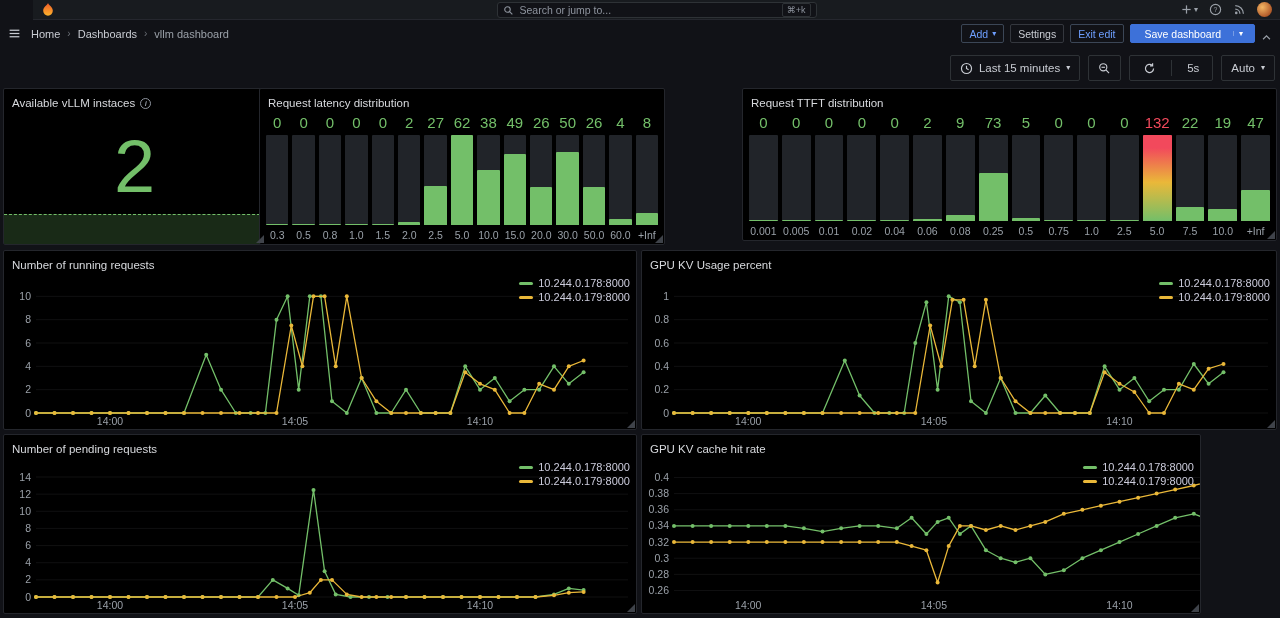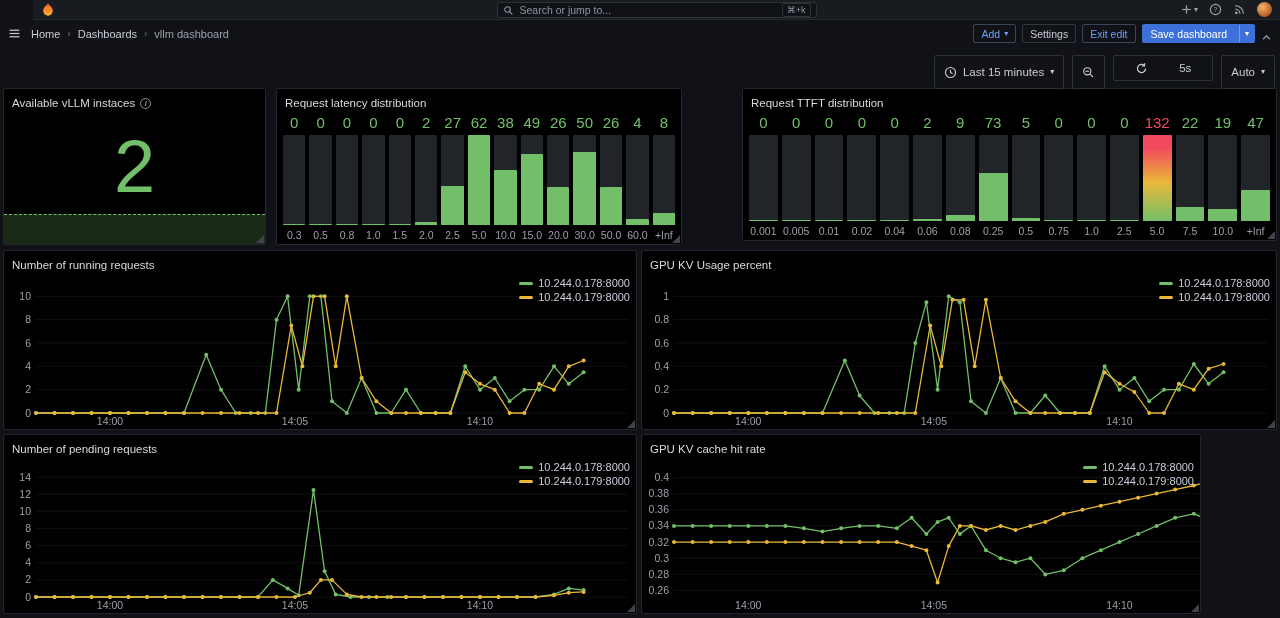--- a/index.html
+++ b/index.html
@@ -43,33 +43,33 @@
   .crumb-sep { color:#6c7077; font-size:10px; }
   .crumb { cursor:pointer; }
   .crumb.current { color:#9aa0a8; }
   .edit-actions { margin-left:auto; display:flex; align-items:flex-end; gap:6px; }
   .btn {
     height:19px; display:flex; align-items:center; gap:4px; border:1px solid #34373e;
     border-radius:2px; padding:0 7px; font-size:10.5px; color:#c9ccd3;
     background:transparent; cursor:pointer; white-space:nowrap;
   }
   .btn.blue-text { color:#6e9fff; border-color:#3b4656; }
-  .btn.primary { background:#3d71d9; border-color:#3d71d9; color:#fff; padding:0; }
+  .btn.primary { background:#3d71d9; border-color:#3d71d9; color:#fff; padding:6px; }
   .btn.primary .main { padding:0 8px; display:flex; align-items:center; height:100%; }
   .btn.primary .caret-seg {
     border-left:1px solid rgba(255,255,255,0.3); padding:0 5px;
     display:flex; align-items:center; height:100%;
   }
   .caret { font-size:8px; line-height:1; }
 
   
   .controls { position:absolute; top:55px; right:5px; height:26px; display:flex; gap:8px; z-index:4; }
   .ctrl {
     display:flex; align-items:center; gap:6px; border:1px solid #2e3236; border-radius:2px;
-    padding:16px 9px; height:26px; font-size:11.5px; color:#c9ccd3; background:transparent; cursor:pointer;
+    padding:8px 9px; height:26px; font-size:11.5px; color:#c9ccd3; background:transparent; cursor:pointer;
   }
   .ctrl .seg { display:flex; align-items:center; gap:6px; height:100%; }
   .ctrl .divider { width:1px; height:100%; background:#2e3236; margin:0 8px; }
 
   
   .panel {
     position:absolute; background:#000000; border:1px solid #24262c; border-radius:2px;
     display:flex; flex-direction:column; overflow:hidden;
   }
   .phead {
@@ -214,21 +214,21 @@
     <span>Last 15 minutes</span>
     <span class="caret">▾</span>
   </div>
   <div class="ctrl">
     <svg width="13" height="13" viewBox="0 0 16 16">
       <circle cx="6.5" cy="6.5" r="4.4" stroke="#c9ccd3" fill="none" stroke-width="1.4"></circle>
       <line x1="4.3" y1="6.5" x2="8.7" y2="6.5" stroke="#c9ccd3" stroke-width="1.4"></line>
       <line x1="9.8" y1="9.8" x2="13.6" y2="13.6" stroke="#c9ccd3" stroke-width="1.4"></line>
     </svg>
   </div>
-  <div class="ctrl" style="padding:12px;">
+  <div class="ctrl" style="padding:4px;">
     <span class="seg" style="padding:0 9px;">
       <svg width="13" height="13" viewBox="0 0 16 16">
         <path d="M13 8 a5 5 0 1 1 -1.5 -3.6" stroke="#c9ccd3" stroke-width="1.5" fill="none"></path>
         <polyline points="11.8,1.6 11.8,4.8 8.6,4.8" stroke="#c9ccd3" stroke-width="1.5" fill="none"></polyline>
       </svg>
     </span>
     <span class="divider" style="margin:0;"></span>
     <span class="seg" style="padding:0 9px;">
       <span>5s</span>
     </span>
@@ -248,21 +248,21 @@
     </div>
     <div class="pbody">
       <div class="stat-body">
         <span class="stat-value">2</span>
       </div>
       <div class="stat-sparkline"></div>
     </div>
     <span class="resize-handle"></span>
   </section>
 
-  <section class="panel" style="left:276px; top:88px; width:406px; height:157px;">
+  <section class="panel" style="left:259px; top:88px; width:406px; height:157px;">
     <div class="phead">
       <span>Request latency distribution</span>
     </div>
     <div class="pbody">
       <div class="bargauge">
           <div class="bg-col">
             <div class="bg-val">0</div>
             <div class="bg-track">
               <div class="bg-fill" style="height: 1px;"></div>
             </div>

